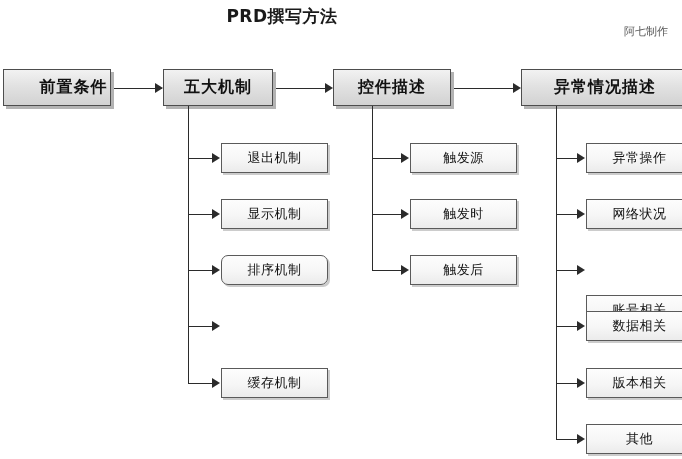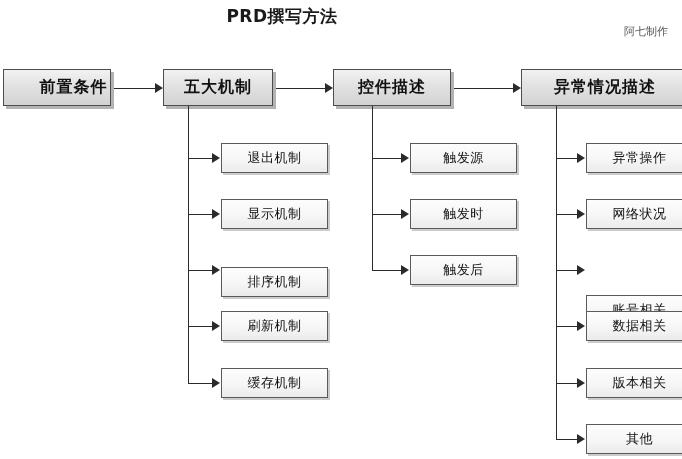--- a/index.html
+++ b/index.html
@@ -122,25 +122,24 @@
   <div class="hline" style="left:188px;top:158px;width:25px;"></div>
   <div class="arrow" style="left:212px;top:153px;"></div>
   <div class="cbox" style="left:221px;top:143px;">退出机制</div>
 
   <div class="hline" style="left:188px;top:214px;width:25px;"></div>
   <div class="arrow" style="left:212px;top:209px;"></div>
   <div class="cbox" style="left:221px;top:199px;">显示机制</div>
 
   <div class="hline" style="left:188px;top:270px;width:25px;"></div>
   <div class="arrow" style="left:212px;top:265px;"></div>
-  <div class="cbox" style="left:221px;top:267px;">排序机制</div>
+  <div class="cbox" style="left:221px;top:255px;border-radius:7px;">排序机制</div>
 
   <div class="hline" style="left:188px;top:326px;width:25px;"></div>
   <div class="arrow" style="left:212px;top:321px;"></div>
-  <div class="cbox" style="left:221px;top:311px;">刷新机制</div>
 
   <div class="hline" style="left:188px;top:383px;width:25px;"></div>
   <div class="arrow" style="left:212px;top:378px;"></div>
   <div class="cbox" style="left:221px;top:368px;">缓存机制</div>
 
   <div class="vline" style="left:372px;top:106px;height:165px;"></div>
 
   <div class="hline" style="left:372px;top:158px;width:30px;"></div>
   <div class="arrow" style="left:401px;top:153px;"></div>
   <div class="cbox" style="left:410px;top:143px;">触发源</div>

